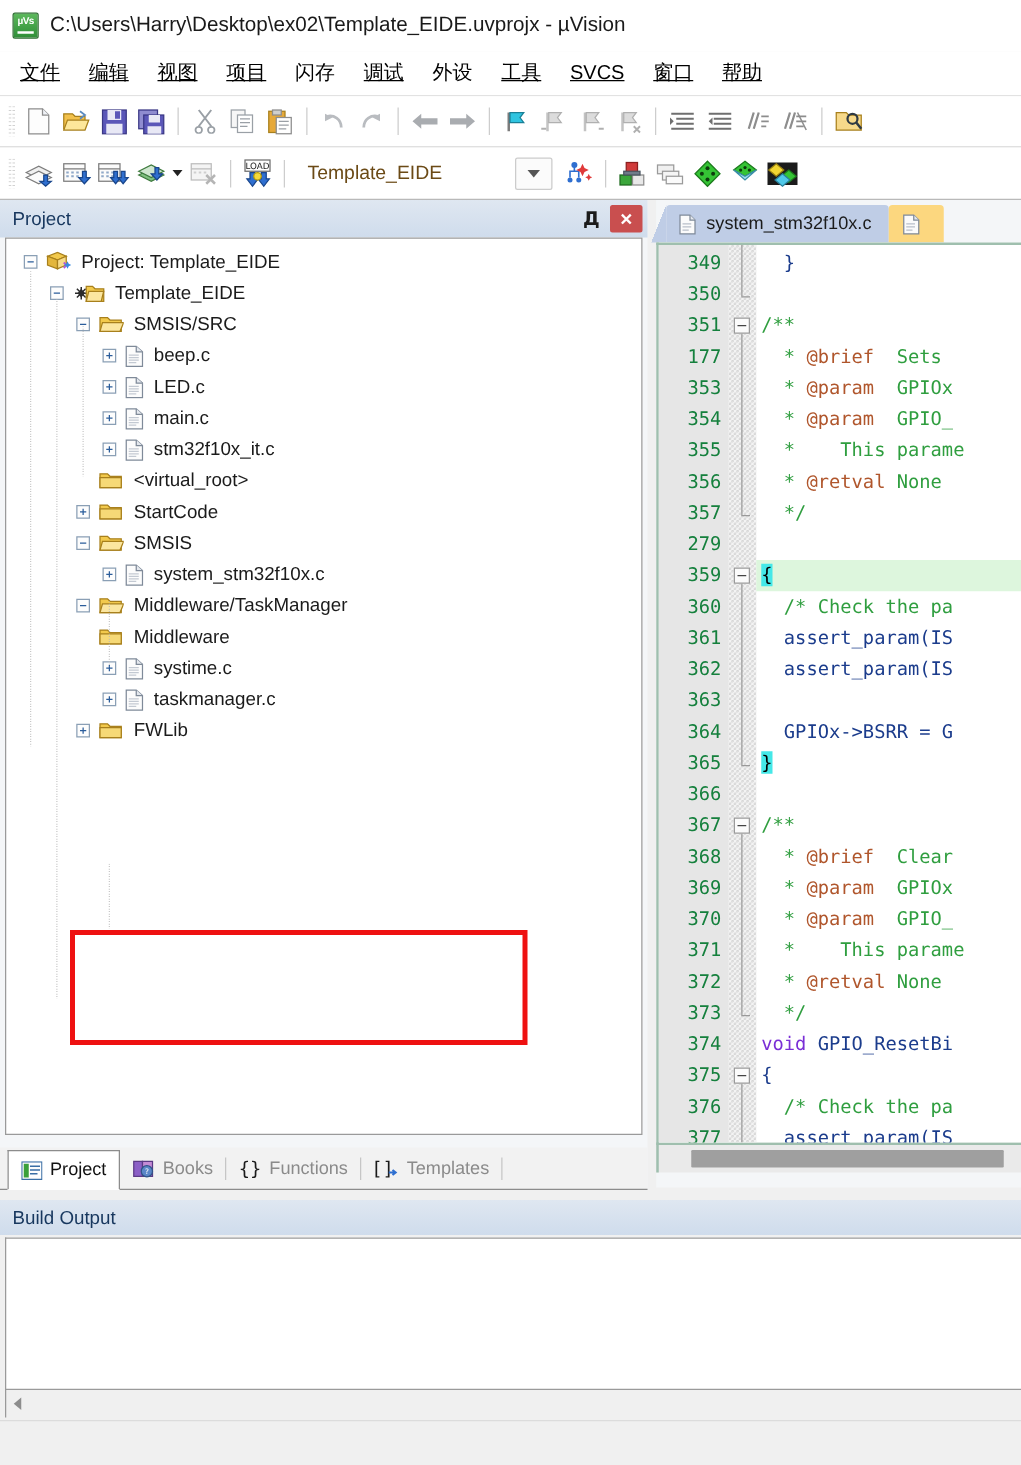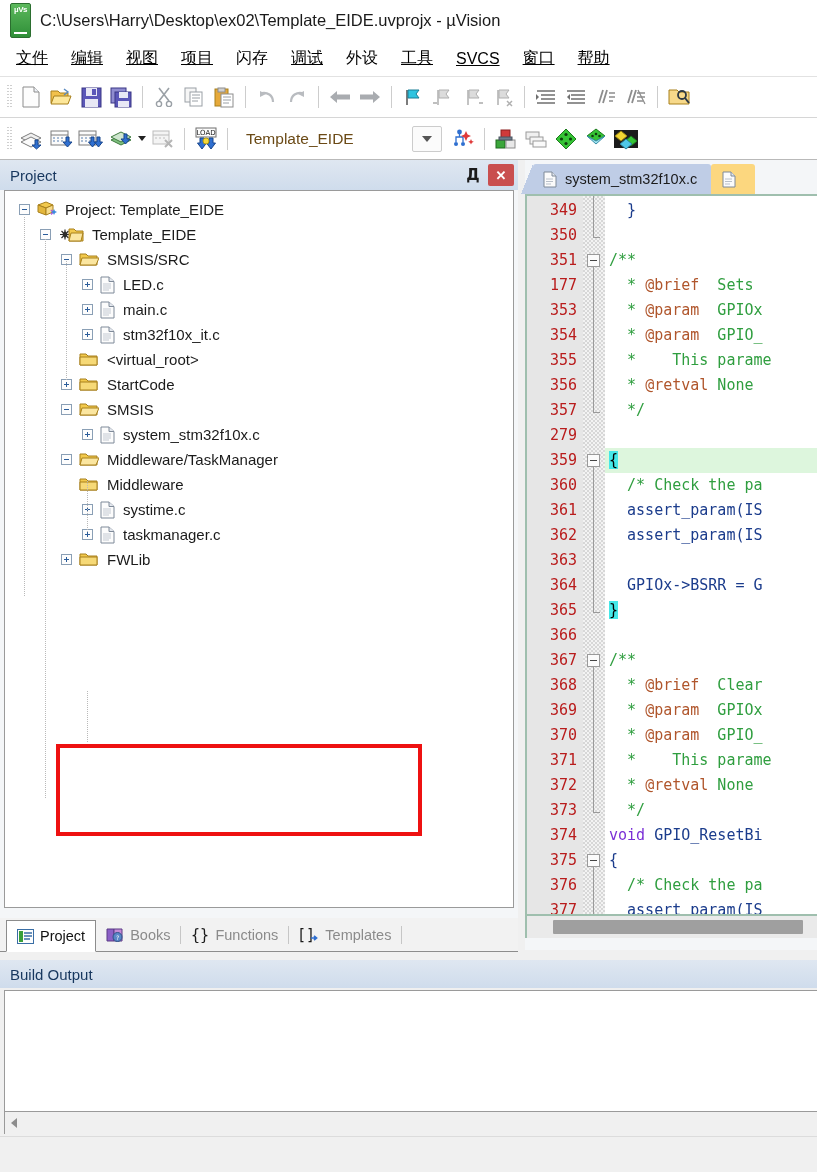--- a/index.html
+++ b/index.html
@@ -13,21 +13,21 @@
   #app { position: relative; width: 817px; height: 1172px; background: #f0f0f0; }
 
   
   .titlebar {
     position: absolute; left: 0; top: 0; width: 817px; height: 41px;
     background: #ffffff;
     display: flex; align-items: center;
     padding-left: 10px; box-sizing: border-box;
   }
   .title-icon {
-    width: 21px; height: 35px; flex: 0 0 21px; margin-right: 9px;
+    width: 21px; height: 21px; flex: 0 0 21px; margin-right: 9px;
     border-radius: 2px; position: relative;
     background: linear-gradient(#5cb85c, #2f8f38);
     border: 1px solid #2b6e2f;
     box-sizing: border-box;
   }
   .title-icon span {
     position: absolute; left: 0; right: 0; top: 2px;
     text-align: center; color: #fff; font-size: 8px; font-weight: bold;
     font-family: "Liberation Sans", sans-serif; line-height: 8px;
     letter-spacing: -0.5px;
@@ -264,21 +264,21 @@
     background-size: 4px 4px;
     background-position: 0 0, 2px 2px;
   }
   .cline {
     position: absolute; left: 0; width: 292px; height: 25px;
     font-family: "DejaVu Sans Mono", monospace; font-size: 15px;
     white-space: pre; line-height: 25px;
   }
   .cline .num {
     position: absolute; left: 0; width: 50px; text-align: right;
-    color: #b91c1c; font-family: "DejaVu Sans Mono", monospace; font-size: 15px;
+    color: #15803d; font-family: "DejaVu Sans Mono", monospace; font-size: 15px;
   }
   .cline .txt { position: absolute; left: 82px; }
   .cline.curline .hl {
     position: absolute; left: 78px; right: 0; top: 0; height: 25px;
     background: #ddf6dd;
   }
   .foldbox {
     position: absolute; left: 60px; width: 13px; height: 13px; top: 6px;
     border: 1px solid #9a9a9a; background: #fbfbfb; box-sizing: border-box;
   }
@@ -646,20 +646,31 @@
           </div>
           <div class="trow" style="padding-left: 56px;">
             <span class="toggle"></span>
             <span class="ico">
               <svg width="20" height="16" viewBox="0 0 20 16">
                 <path d="M1 2h6l2 2h9v9H1z" fill="#f2c94c" stroke="#a8801c"></path>
                 <path d="M3 6h17l-3 7H1z" fill="#fbe6a0" stroke="#a8801c"></path>
               </svg>
             </span>
             <span class="tlabel">SMSIS/SRC</span>
+          </div>
+          <div class="trow" style="padding-left: 77px;">
+            <span class="toggle plus"></span>
+            <span class="ico">
+              <svg width="15" height="18" viewBox="0 0 15 18">
+                <path d="M1 1h8l5 4.5V17H1z" fill="#fcfcfc" stroke="#7f8a99"></path>
+                <path d="M9 1v4.5h5" fill="#e4e8ee" stroke="#7f8a99"></path>
+                <path d="M3 8h8M3 10h8M3 12h8M3 14h6" stroke="#c3c9d2"></path>
+              </svg>
+            </span>
+            <span class="tlabel">beep.c</span>
           </div>
           <div class="trow" style="padding-left: 77px;">
             <span class="toggle plus"></span>
             <span class="ico">
               <svg width="15" height="18" viewBox="0 0 15 18">
                 <path d="M1 1h8l5 4.5V17H1z" fill="#fcfcfc" stroke="#7f8a99"></path>
                 <path d="M9 1v4.5h5" fill="#e4e8ee" stroke="#7f8a99"></path>
                 <path d="M3 8h8M3 10h8M3 12h8M3 14h6" stroke="#c3c9d2"></path>
               </svg>
             </span>

